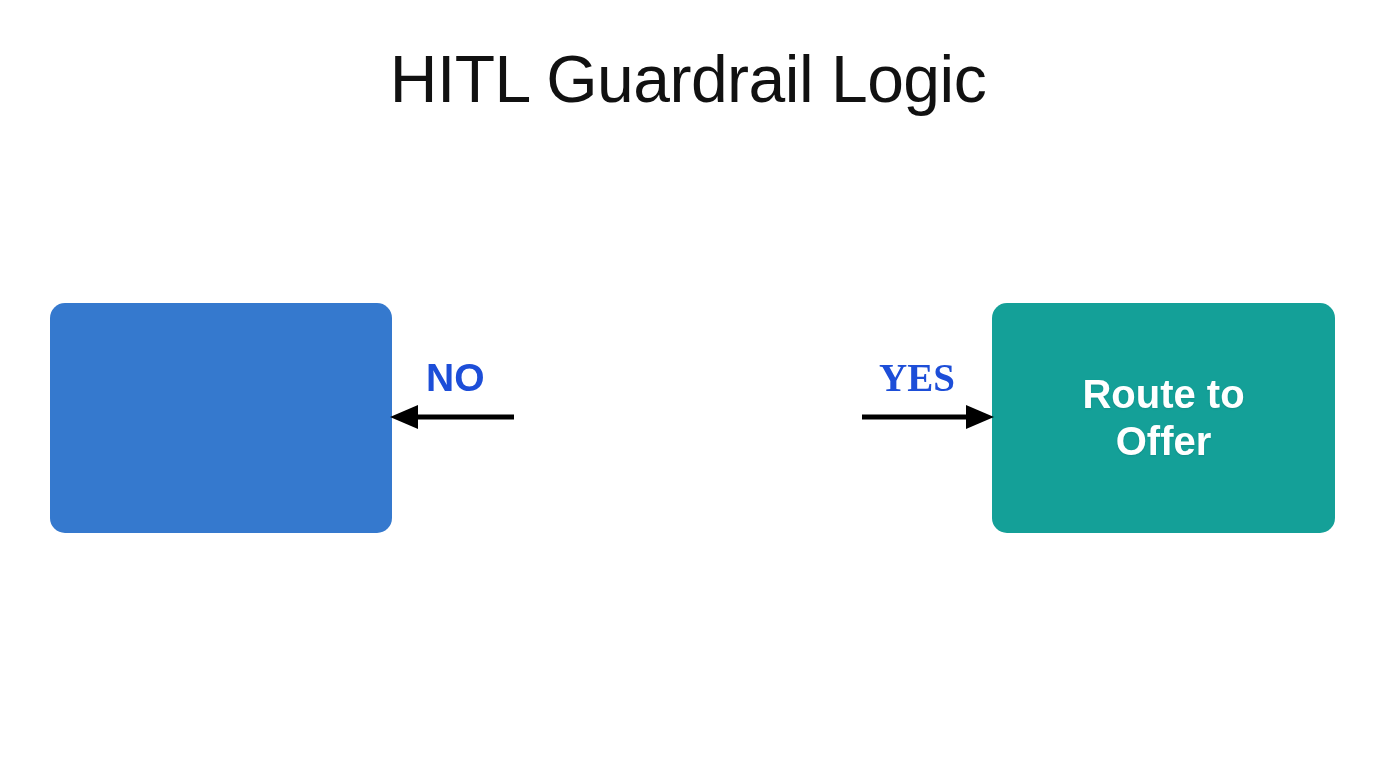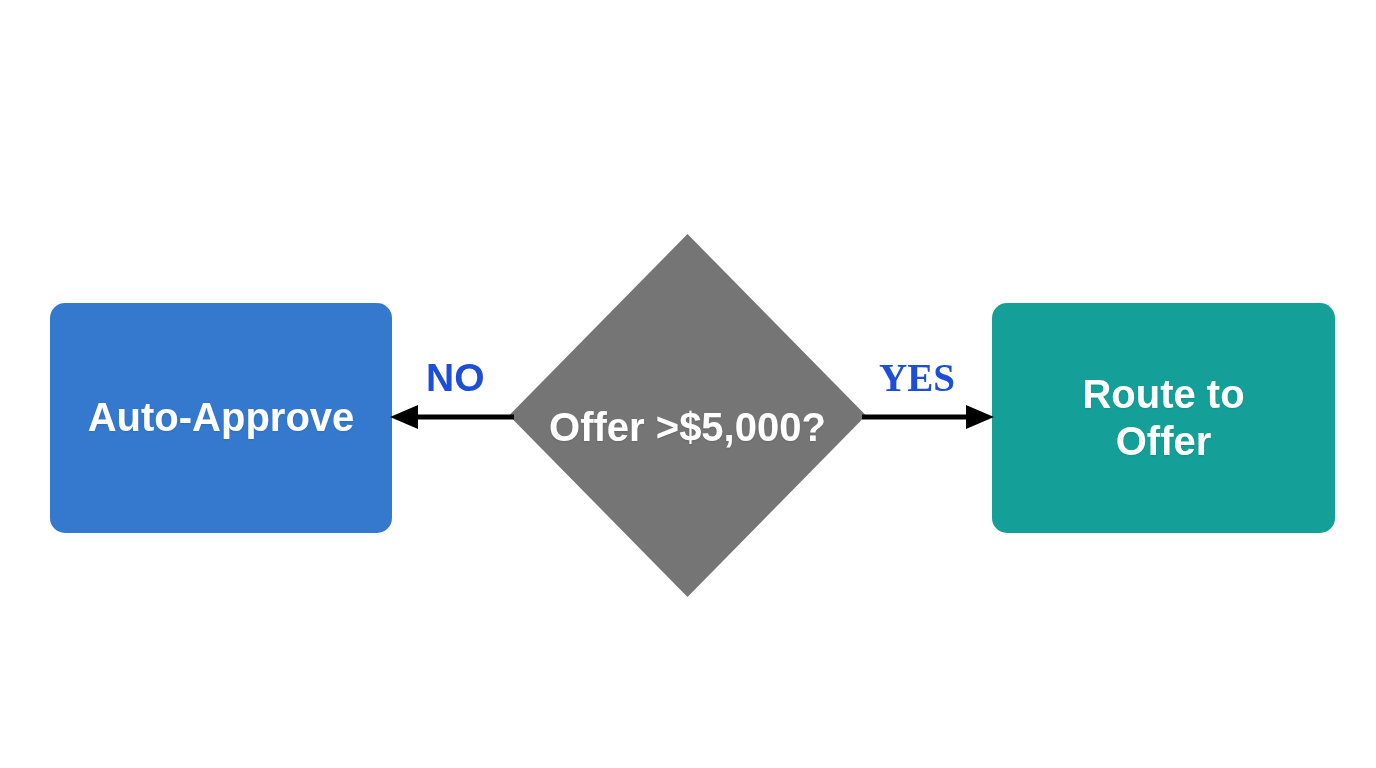--- a/index.html
+++ b/index.html
@@ -129,29 +129,26 @@
     white-space: nowrap;
   }
   #label-no { left: 426px; }
   #label-yes { left: 879px; font-family: Liberation Serif, serif; }
 </style>
 </head>
 <body>
 
 <div id="canvas">
 
+  <div id="title">HITL Guardrail Logic</div>
 
   <div id="box-auto-approve" class="node-box">
-    <span class="node-label"><span>Auto-Approve</span><br></span>
+    <span class="node-label"><br></span>
   </div>
 
-  <div id="decision-wrap">
-    <div id="decision-shape"></div>
-    <div id="decision-label"><span>Offer &gt;</span><br><span>$5,000?</span></div>
-  </div>
 
   <div id="box-route-human" class="node-box">
     <span class="node-label"><span>Route to</span><br><span>Offer</span><br></span>
   </div>
 
   <svg id="connector-no" class="connector" viewBox="0 0 124 40">
     <line x1="26" y1="20" x2="124" y2="20" stroke="#000000" stroke-width="5"></line>
     <polygon points="0,20 28,8 28,32" fill="#000000"></polygon>
   </svg>
   <div id="label-no" class="edge-label">NO</div>

